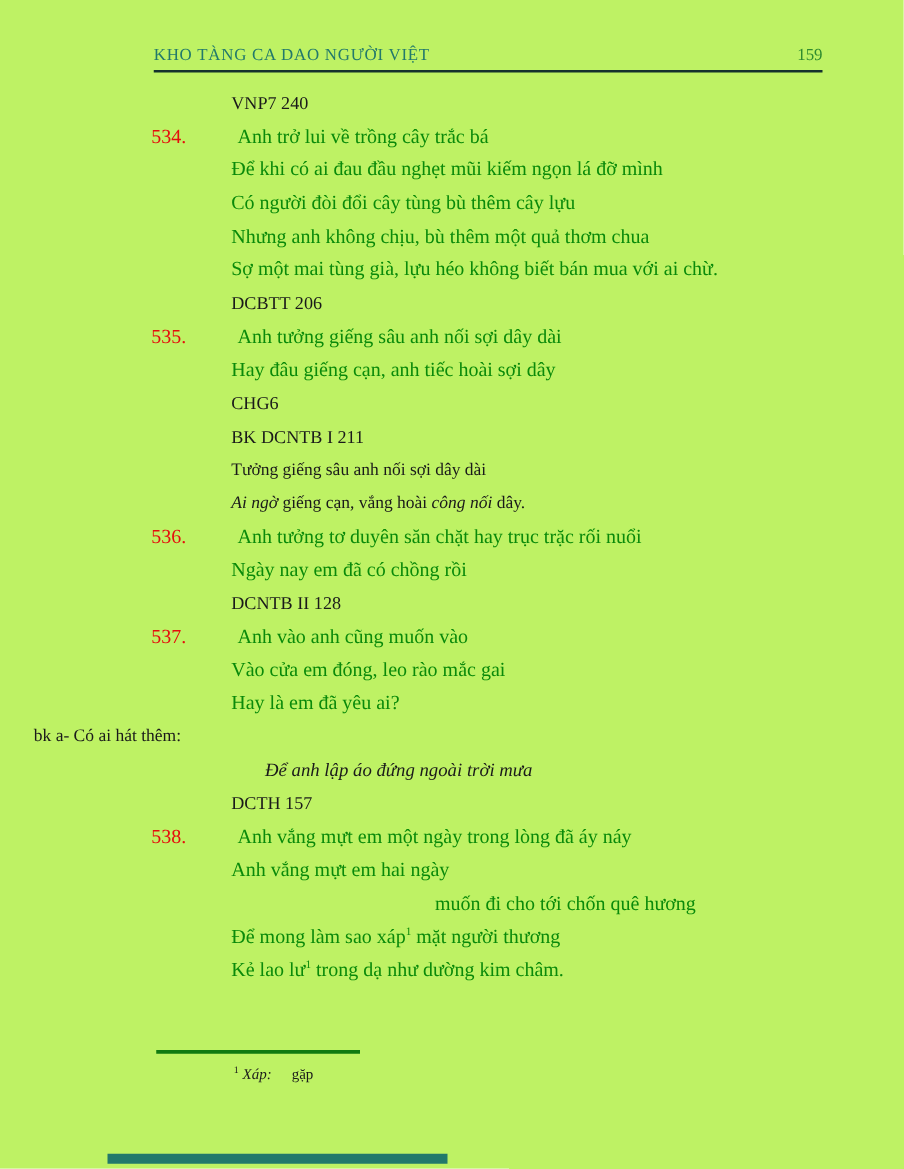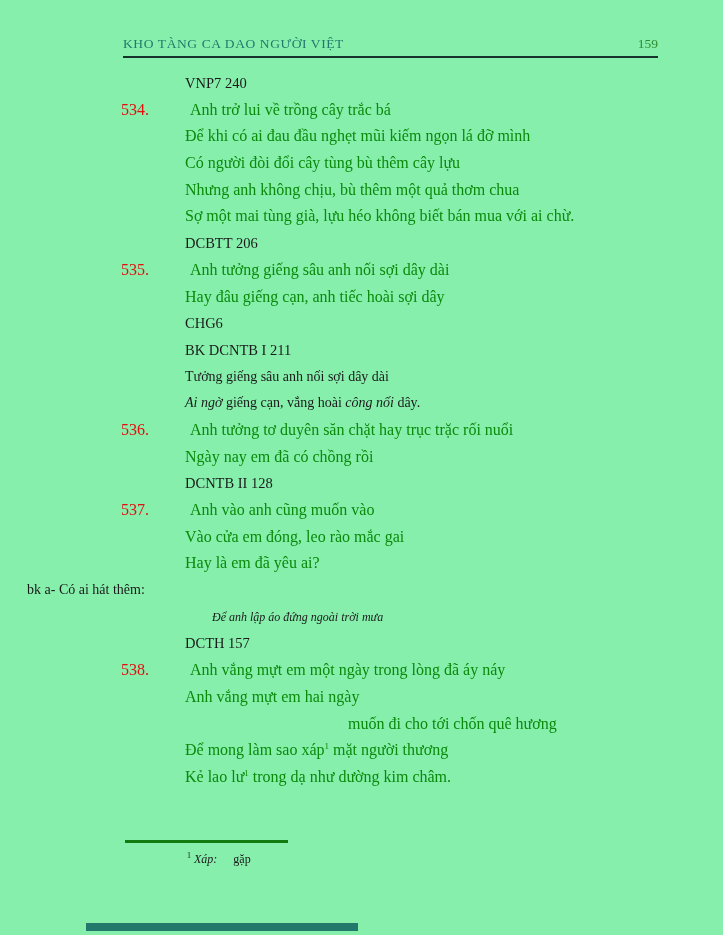--- a/index.html
+++ b/index.html
@@ -1,19 +1,19 @@
 <!DOCTYPE html>
 <html><head>
 <meta charset="utf-8">
 <style>
   html,body{margin:0;padding:0;background:#ffffff;}
   #page{
     position:relative;
     width:723px;height:935px;
-    background:#86efac;
+    background:#bef264;
     font-family:"Liberation Serif","DejaVu Serif",serif;
     overflow:hidden;
   }
   
   .header{
     position:absolute;left:123px;top:36px;width:535px;
     display:flex;justify-content:space-between;align-items:baseline;
   }
   .header .title{
     color:#22796b;font-size:13.5px;letter-spacing:0.6px;white-space:nowrap;
@@ -30,21 +30,21 @@
   }
   .num{
     position:absolute;left:121px;top:0;
     color:#e60d0d;font-size:16px;
   }
   .poem{color:#0a8a0a;font-size:16px;}
   .first-text{padding-left:5px;}
   .source{color:#1a1a1a;font-size:14.5px;}
   .variant{color:#1a1a1a;font-size:14px;}
   .note{color:#1a1a1a;font-size:14px;padding-left:27px;}
-  .italic-note{color:#1a1a1a;font-size:12px;font-style:italic;padding-left:212px;}
+  .italic-note{color:#1a1a1a;font-size:15px;font-style:italic;padding-left:212px;}
   .indent-right{padding-left:348px;}
   .it{font-style:italic;}
   sup.fnmark{font-size:9px;vertical-align:super;line-height:0;}
   
   .footnote-rule{
     position:absolute;left:125px;top:840px;width:163px;height:3px;background:#117a11;
   }
   .footnote{
     position:absolute;left:187px;top:850px;
     color:#1a1a1a;font-size:12px;line-height:18px;white-space:nowrap;

